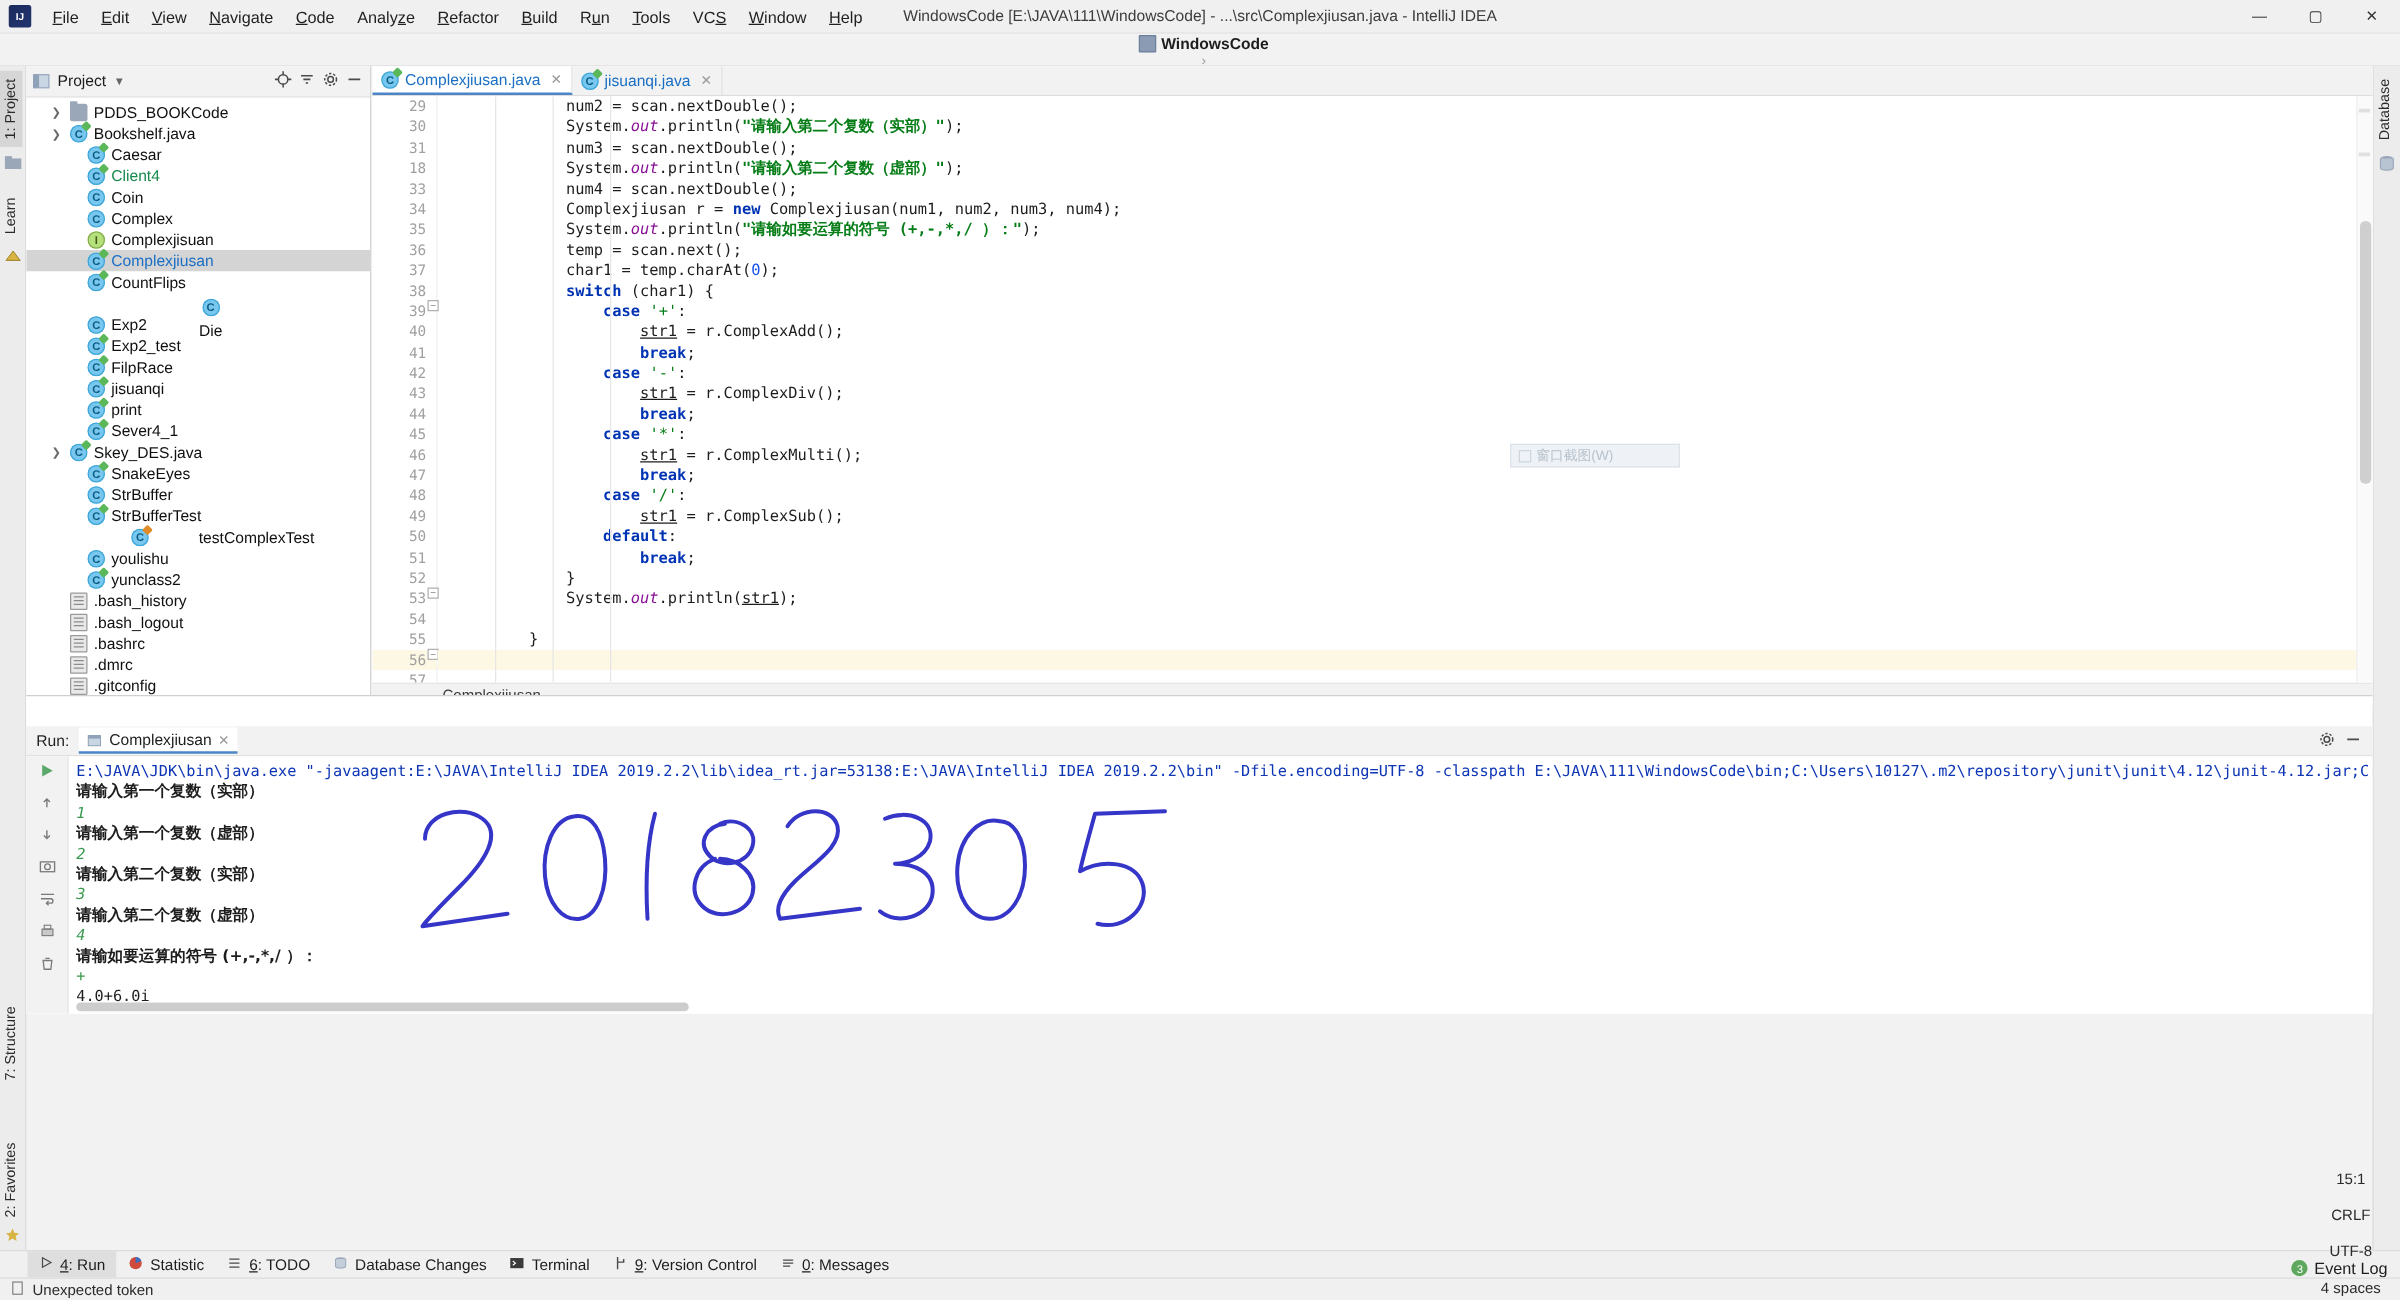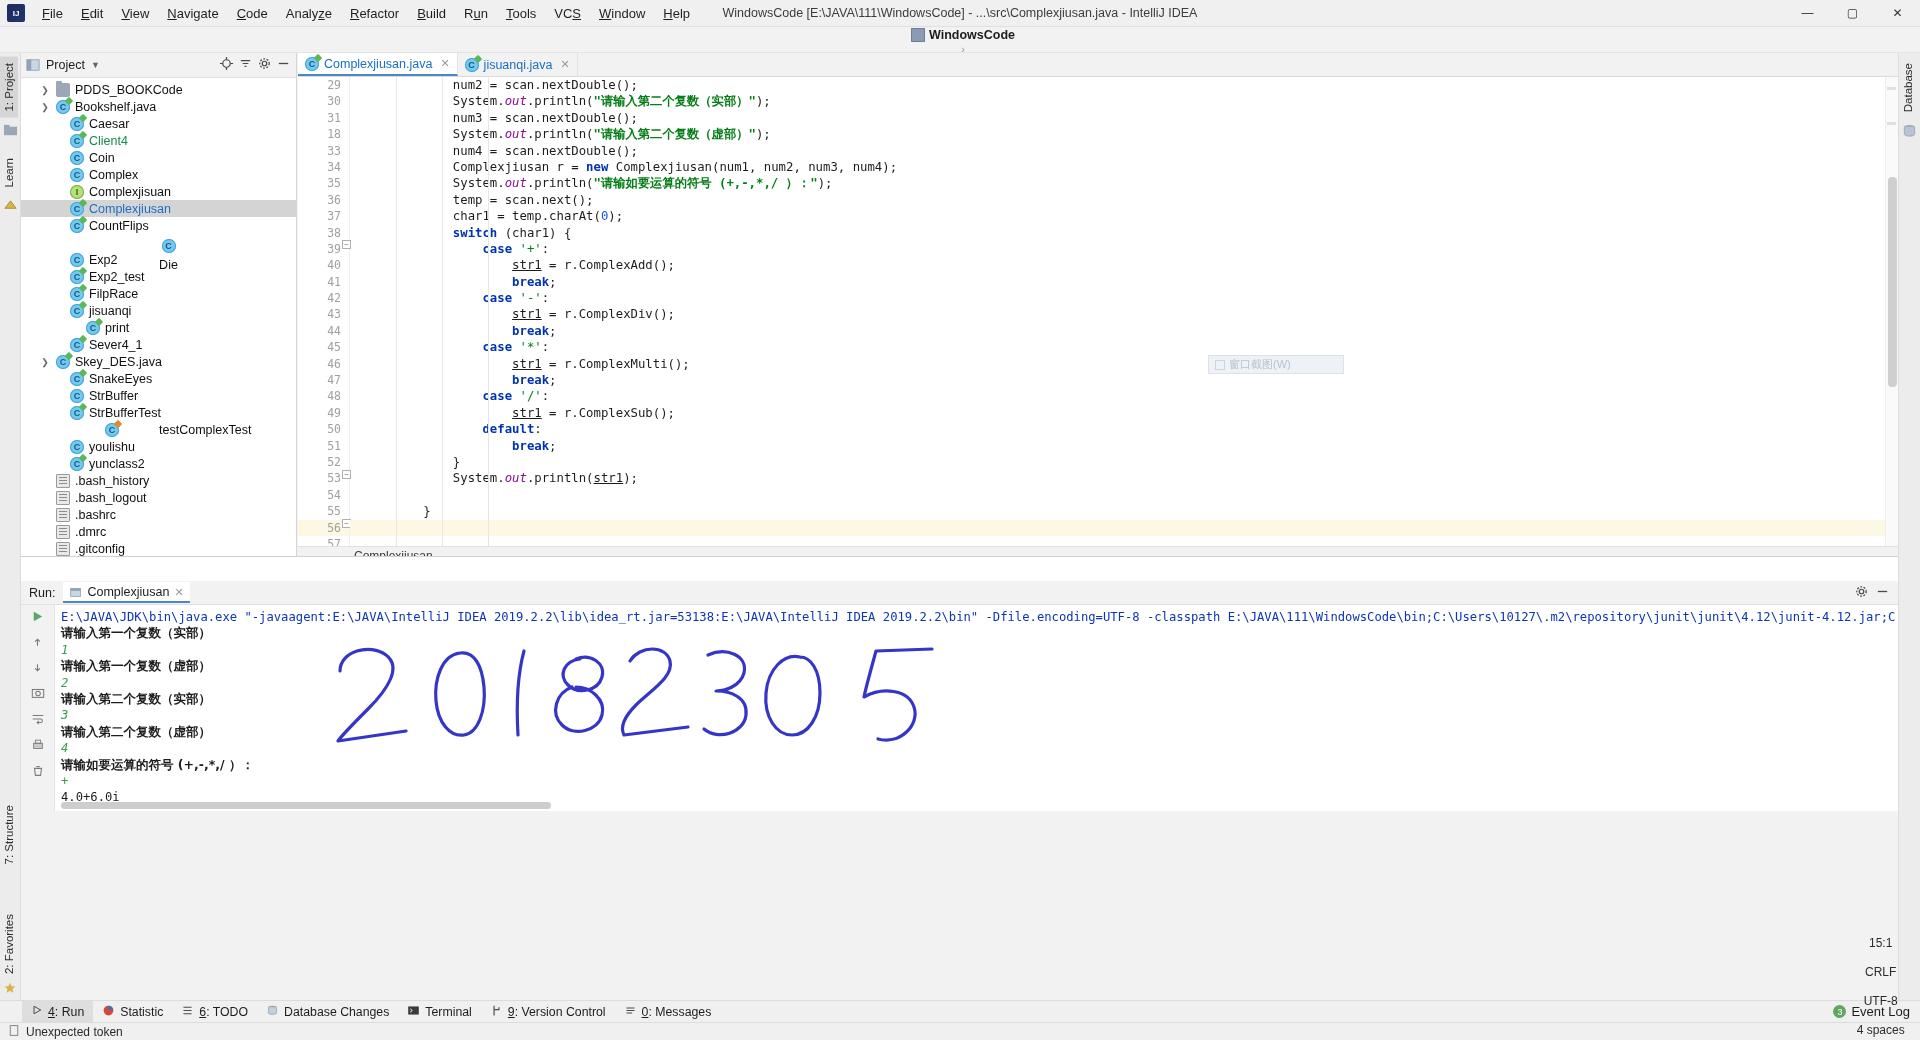--- a/index.html
+++ b/index.html
@@ -261,21 +261,21 @@
   .con-hscroll {
     position: absolute; left: 6px; bottom: 2px; width: 490px; height: 7px;
     background: #cdcdcd; border-radius: 4px;
   }
   .ink { position: absolute; left: 255px; top: 30px; pointer-events: none; }
 
   
   .bottombar {
     position: absolute; left: 0; right: 0; bottom: 18px; height: 22px;
     background: #f0f0f0; border-top: 1px solid #dcdcdc;
-    display: flex; align-items: center; gap: 0px; padding-left: 22px;
+    display: flex; align-items: flex-end; gap: 0px; padding-left: 22px;
   }
   .bbtn {
     display: flex; align-items: center; gap: 5px; padding: 2px 9px;
     font-size: 12.3px; color: #1d1d1d; height: 21px; white-space: nowrap;
   }
   .bbtn.sel { background: #dedede; }
   .bbtn .u { text-decoration: underline; }
   .event-log { margin-left: auto; display: flex; align-items: center; gap: 5px; padding-right: 10px; }
   .badge-green {
     width: 13px; height: 13px; border-radius: 50%; background: #5ea75e; color: #fff;
@@ -558,21 +558,21 @@
         <div class="node" style="padding-left: 32px;">
           <span class="arrow"></span>
           <span class="ic ic-class pub"></span>
           <span class="lbl">FilpRace</span>
         </div>
         <div class="node" style="padding-left: 32px;">
           <span class="arrow"></span>
           <span class="ic ic-class pub"></span>
           <span class="lbl">jisuanqi</span>
         </div>
-        <div class="node" style="padding-left: 32px; margin-left: 16px;">
+        <div class="node" style="padding-left: 32px;">
           <span class="arrow"></span>
           <span class="ic ic-class pub"></span>
           <span class="lbl">print</span>
         </div>
         <div class="node" style="padding-left: 32px;">
           <span class="arrow"></span>
           <span class="ic ic-class pub"></span>
           <span class="lbl">Sever4_1</span>
         </div>
         <div class="node" style="padding-left: 18px;">

